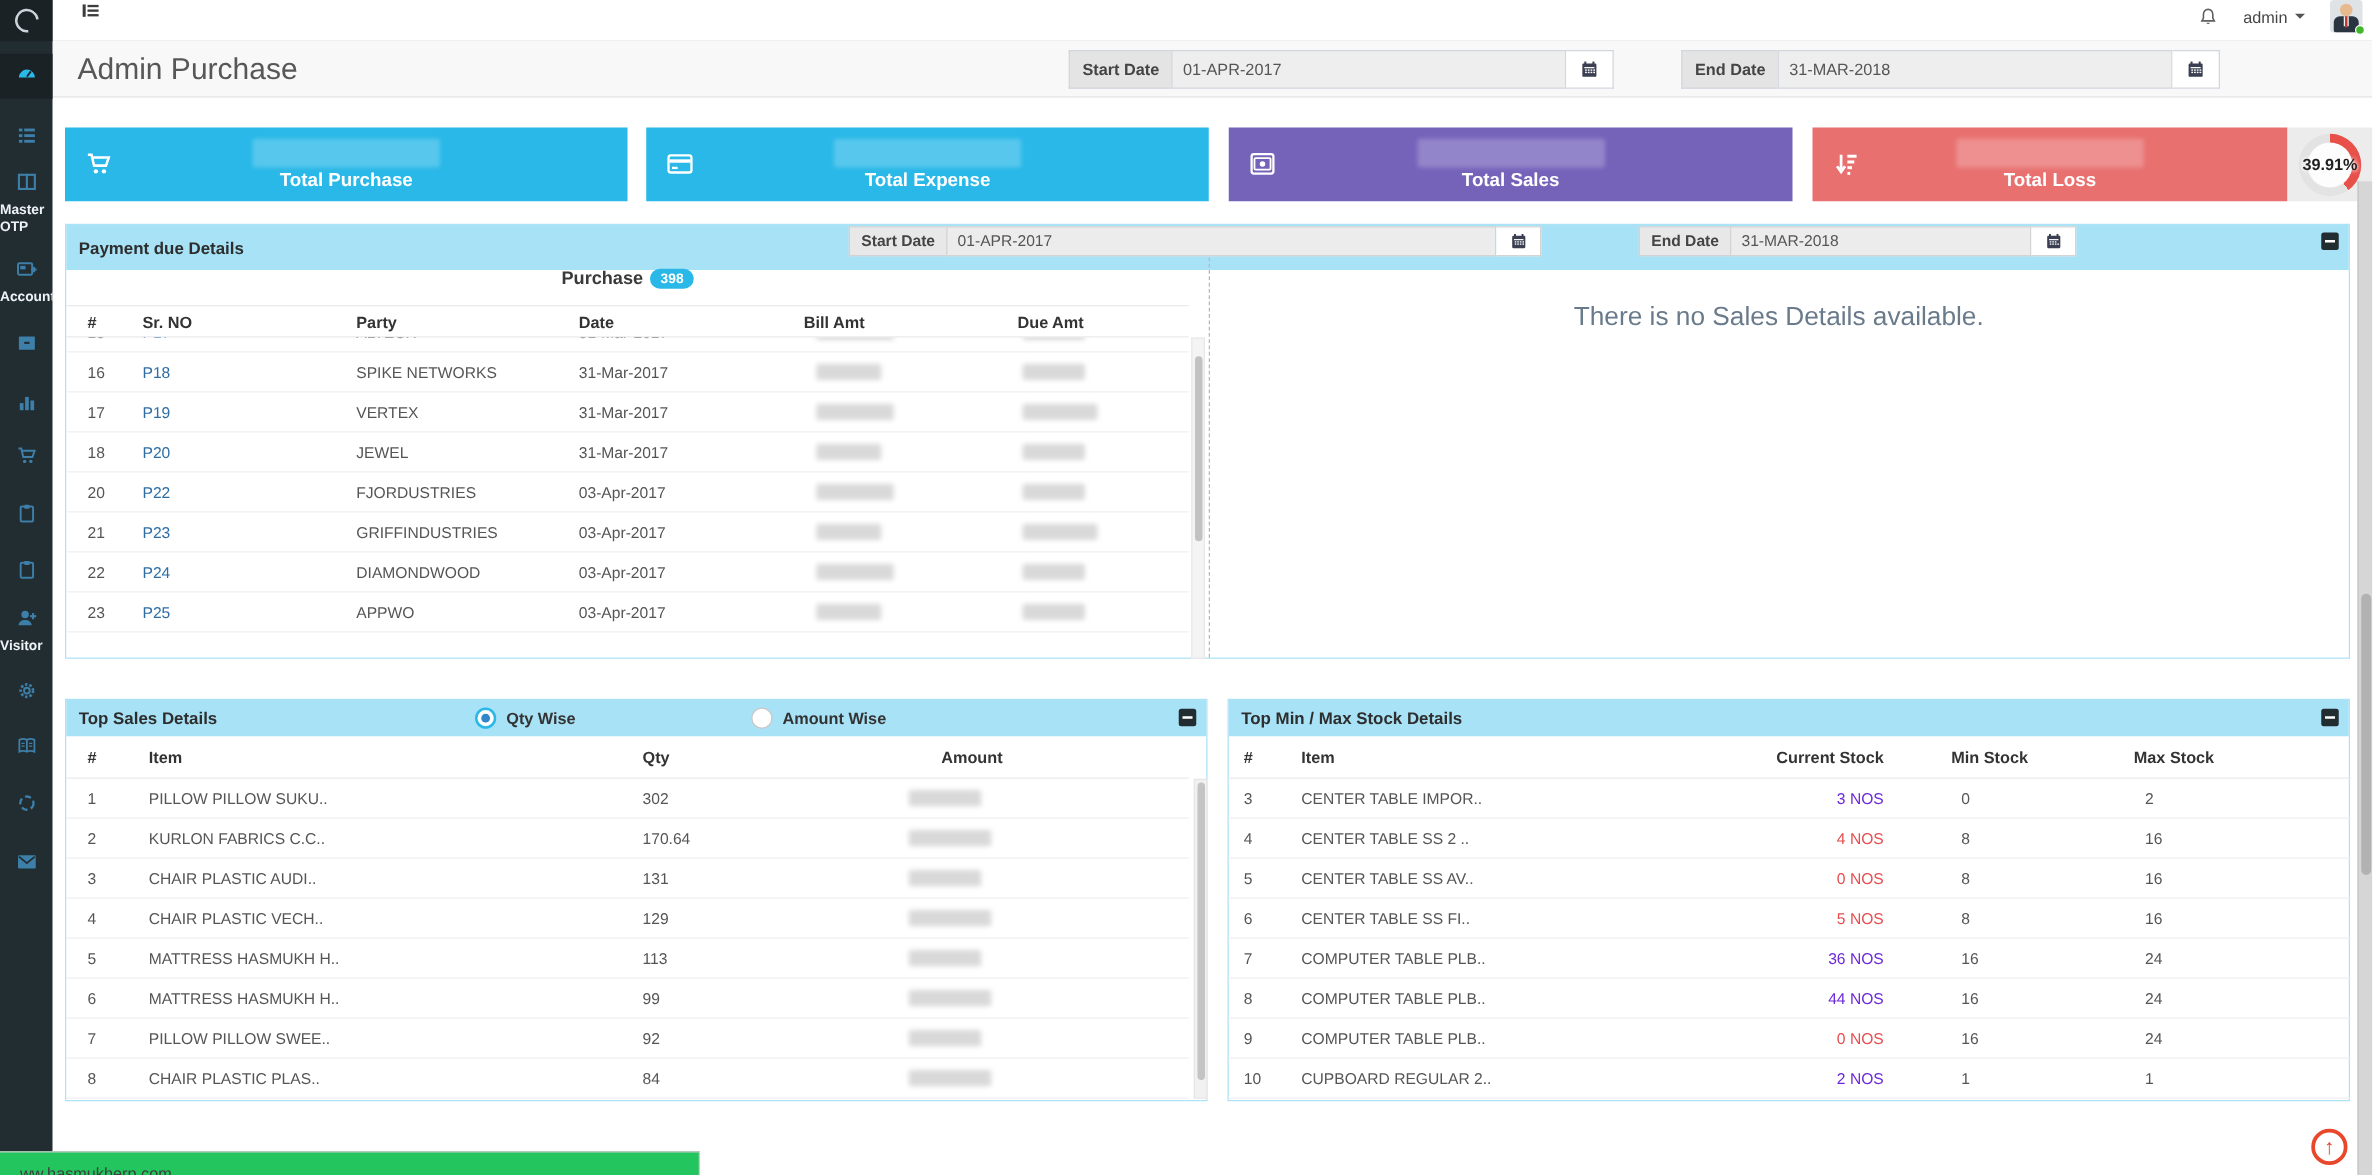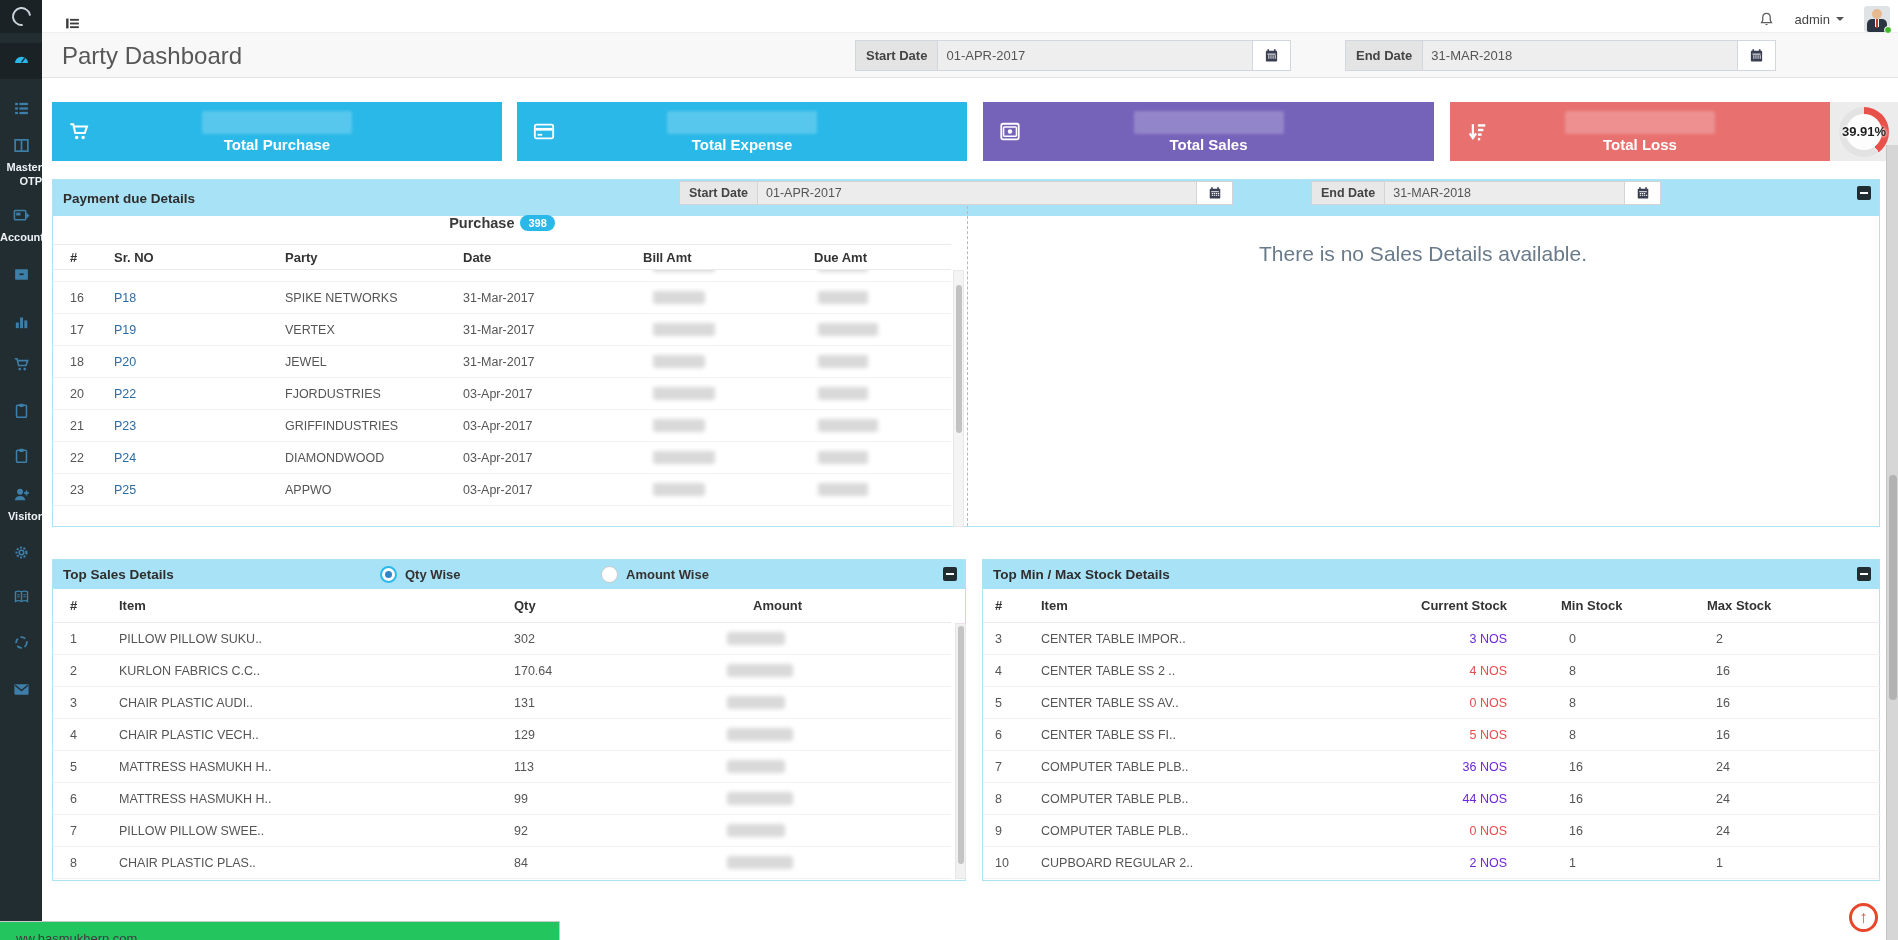--- a/index.html
+++ b/index.html
@@ -7,24 +7,24 @@
   body{font-family:"Liberation Sans","DejaVu Sans",sans-serif;}
   #app{position:relative;width:1898px;height:940px;background:#fff;overflow:hidden}
 
   
   .sidebar{position:absolute;left:0;top:0;width:42px;height:940px;background:#222d32;z-index:2}
   .logo{position:absolute;left:0;top:0;width:42px;height:33px;background:#1a2226;display:flex;align-items:center;justify-content:center;cursor:pointer}
   .logo-c{width:19px;height:19px;border:2px solid #c9d4da;border-radius:50%;border-right-color:transparent;transform:rotate(38deg)}
   .s-item{position:absolute;left:0;width:42px;display:flex;flex-direction:column;align-items:center;gap:3px;color:#3d7fa8;cursor:pointer}
   .s-item svg{width:17px;height:17px;flex:none}
   .s-item.active{top:43px;height:36px;background:#1a2226;justify-content:center;color:#29b8e8}
-  .s-label{font-size:11px;font-weight:bold;color:#eef3f6;text-align:right;line-height:1.25;width:42px;overflow:hidden;white-space:pre-line}
+  .s-label{font-size:11px;font-weight:bold;color:#eef3f6;text-align:left;line-height:1.25;width:42px;overflow:hidden;white-space:pre-line}
 
   
-  .topbar{position:absolute;left:42px;top:0;right:0;height:33px;background:#fff;border-bottom:1px solid #efefef;display:flex;align-items:flex-end}
+  .topbar{position:absolute;left:42px;top:0;right:0;height:33px;background:#fff;border-bottom:1px solid #efefef;display:flex;align-items:flex-start}
   .burger{margin-left:22px;width:17px;height:17px;color:#3c3c3c;cursor:pointer}
   .burger svg{width:17px;height:17px}
   .topbar-right{margin-left:auto;display:flex;align-items:center;gap:20px;margin-right:8px}
   .bell{width:17px;height:17px;color:#5f5f5f;cursor:pointer}
   .bell svg{width:17px;height:17px}
   .adminmenu{display:flex;align-items:center;gap:6px;font-size:13px;color:#444;cursor:pointer}
   .caret{width:0;height:0;border-left:4px solid transparent;border-right:4px solid transparent;border-top:4px solid #555}
   .avatar{position:relative;width:26px;height:26px;cursor:pointer}
   .av-clip{position:absolute;inset:0;border-radius:3px;background:#dfe3e6;overflow:hidden}
   .av-head{position:absolute;left:8px;top:3px;width:10px;height:10px;border-radius:50%;background:#e6b98e}
@@ -259,21 +259,21 @@
             <span class="av-body"></span>
             <span class="av-shirt"></span>
             <span class="av-tie"></span>
           </span>
         <span class="av-dot"></span>
       </span>
     </div>
   </div>
 
   <div class="pageheader">
-    <div class="pagetitle">Party Dashboard</div>
+    <div class="pagetitle">Admin Purchase</div>
     <div class="dgroup dg-start">
       <span class="dlabel">Start Date</span>
       <input class="dinput" readonly="" value="01-APR-2017" style="">
       <span class="dbtn">
           <svg viewBox="0 0 24 24">
             <rect x="5.5" y="2" width="2.6" height="5" fill="#3a3f51"></rect>
             <rect x="15.9" y="2" width="2.6" height="5" fill="#3a3f51"></rect>
             <rect x="3" y="4.5" width="18" height="17" rx="1.5" fill="#3a3f51"></rect>
             <g fill="#fff">
               <rect x="5.5" y="9" width="13" height="1.6"></rect>

